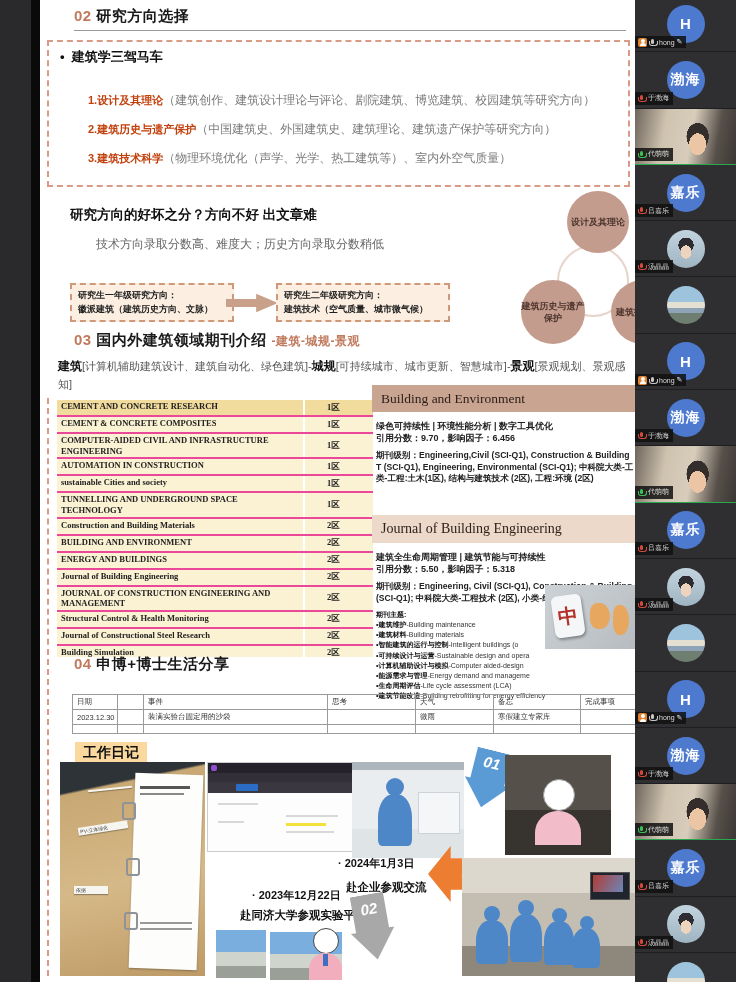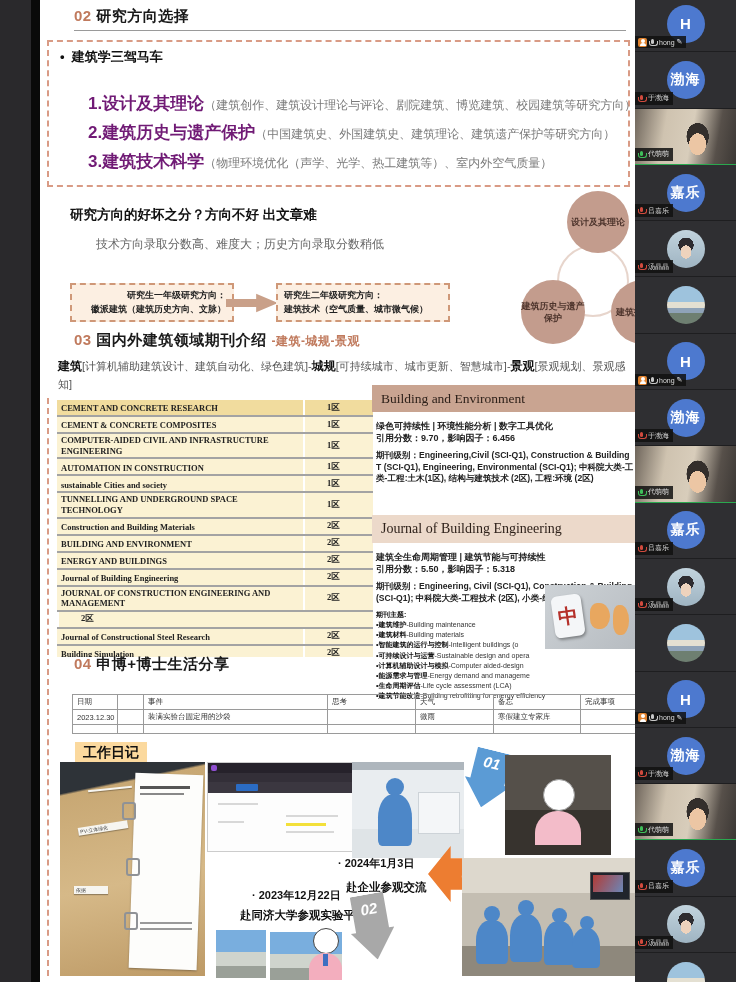--- a/index.html
+++ b/index.html
@@ -12,36 +12,36 @@
   #sidebar{left:635px;top:0;width:101px;height:982px;background:#232325;overflow:hidden;}
   
   .secnum{color:#c07a5d;font-weight:bold;}
   .sechead{font-size:15px;font-weight:bold;color:#1a1a1a;letter-spacing:.5px;}
   .rule{height:1px;background:#9a9a9a;}
   .dashedbox{border:2px dashed #d99b85;}
   
   #troika-box{left:7px;top:40px;width:579px;height:143px;}
   #troika-head{left:20px;top:48px;font-size:13px;font-weight:bold;color:#111;text-align:right;}
   .t-item{left:48px;width:600px;font-size:12px;white-space:nowrap;}
-  .t-item b{color:#701a75;font-size:17px;}
+  .t-item b{color:#c2410c;font-size:11px;}
   .t-item span{color:#7a7a7a;}
   #quality-q{left:30px;top:206px;font-size:13.5px;font-weight:bold;color:#111;}
   #quality-note{left:56px;top:236px;font-size:12px;color:#666;}
   .flowbox{background:#fcefe2;border:2px dashed #cf9878;font-size:9px;font-weight:bold;color:#222;padding:4px 6px;line-height:1.5;}
   #flow-arrow{left:186px;top:292px;width:52px;height:22px;background:#c9a089;
     clip-path:polygon(0 32%,58% 32%,58% 8%,100% 50%,58% 92%,58% 68%,0 68%);}
   .circle{border-radius:50%;background:#c39c8d;color:#4d342c;font-weight:bold;font-size:9px;
     display:flex;align-items:center;justify-content:center;text-align:center;line-height:1.35;}
   #circle-ring{left:517px;top:245px;width:68px;height:68px;border-radius:50%;border:2px solid #e7d5cc;background:#fff;}
   
   #fields-line{left:18px;top:357px;width:574px;font-size:11px;line-height:1.55;color:#555;}
   #fields-line b{color:#111;font-size:12px;}
   #doc-vline{left:7px;top:398px;width:0;height:578px;border-left:2px dashed #d99b85;}
   #journal-table{left:17px;top:400px;width:316px;height:257px;overflow:hidden;font-family:"Liberation Serif",serif;}
-  .jrow{display:flex;background:#fbf2d3;border-bottom:2px solid #a3a3a3;align-items:flex-end;min-height:15px;}
+  .jrow{display:flex;background:#fbf2d3;border-bottom:2px solid #ec4899;align-items:flex-start;min-height:15px;}
   .jrow.first{background:#f1dc9e;}
   .jname{flex:1;padding:1px 4px;font-size:8.5px;font-weight:bold;color:#222;line-height:1.25;}
   .jzone{width:46px;border-left:2px solid #fff;font-size:8.5px;font-weight:bold;color:#222;padding-left:22px;align-self:stretch;display:flex;align-items:center;}
   .panel-head{font-family:"Liberation Serif",serif;color:#2e211a;display:flex;align-items:center;padding-left:9px;}
   #be-head{left:332px;top:385px;width:263px;height:27px;background:#c9a491;font-size:13.5px;}
   #be-tags{left:336px;top:420px;font-size:9px;font-weight:bold;color:#222;}
   #be-metrics{left:336px;top:432px;font-size:9px;font-weight:bold;color:#222;}
   #be-level{left:336px;top:450px;width:258px;height:44px;font-size:8.6px;font-weight:bold;color:#222;line-height:1.35;overflow:hidden;}
   #jbe-head{left:332px;top:515px;width:263px;height:28px;background:#ecd9ca;font-size:14px;}
   #jbe-tags{left:336px;top:551px;font-size:9px;font-weight:bold;color:#222;}
@@ -139,21 +139,21 @@
   <div id="troika-head" class="abs">•&nbsp; <span>建筑学三驾马车</span></div>
   <div id="troika-items">
       <div class="abs t-item" style="top: 92px;"><b>1.设计及其理论</b><span>（建筑创作、建筑设计理论与评论、剧院建筑、博览建筑、校园建筑等研究方向）</span></div>
       <div class="abs t-item" style="top: 121px;"><b>2.建筑历史与遗产保护</b><span>（中国建筑史、外国建筑史、建筑理论、建筑遗产保护等研究方向）</span></div>
       <div class="abs t-item" style="top: 150px;"><b>3.建筑技术科学</b><span>（物理环境优化（声学、光学、热工建筑等）、室内外空气质量）</span></div>
     </div>
 
   <div id="quality-q" class="abs">研究方向的好坏之分？方向不好 出文章难</div>
   <div id="quality-note" class="abs">技术方向录取分数高、难度大；历史方向录取分数稍低</div>
 
-  <div class="abs flowbox" style="left:30px;top:283px;width:148px;text-align:right;">
+  <div class="abs flowbox" style="left:30px;top:283px;width:148px;">
     <div>研究生一年级研究方向：</div>
     <div>徽派建筑（建筑历史方向、文脉）</div>
   </div>
   <div id="flow-arrow" class="abs"></div>
   <div class="abs flowbox" style="left:236px;top:283px;width:158px;">
     <div>研究生二年级研究方向：</div>
     <div>建筑技术（空气质量、城市微气候）</div>
   </div>
 
   <div id="circle-ring" class="abs"></div>
@@ -209,20 +209,21 @@
       </div>
       <div class="jrow">
         <div class="jname">Journal of Building Engineering</div>
         <div class="jzone">2区</div>
       </div>
       <div class="jrow">
         <div class="jname">JOURNAL OF CONSTRUCTION ENGINEERING AND MANAGEMENT</div>
         <div class="jzone">2区</div>
       </div>
       <div class="jrow">
+        <div class="jname">Structural Control &amp; Health Monitoring</div>
         <div class="jzone">2区</div>
       </div>
       <div class="jrow">
         <div class="jname">Journal of Constructional Steel Research</div>
         <div class="jzone">2区</div>
       </div>
       <div class="jrow">
         <div class="jname">Building Simulation</div>
         <div class="jzone">2区</div>
       </div>

